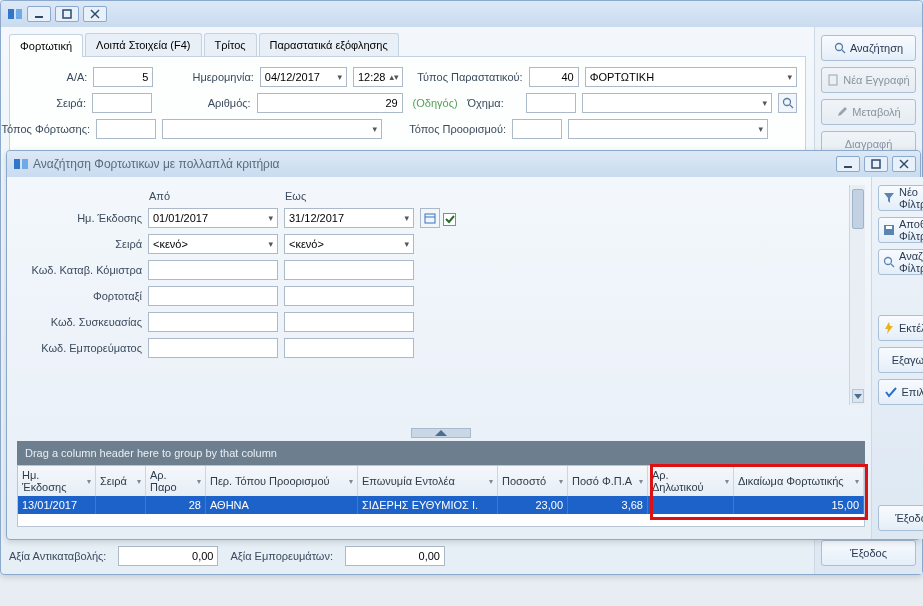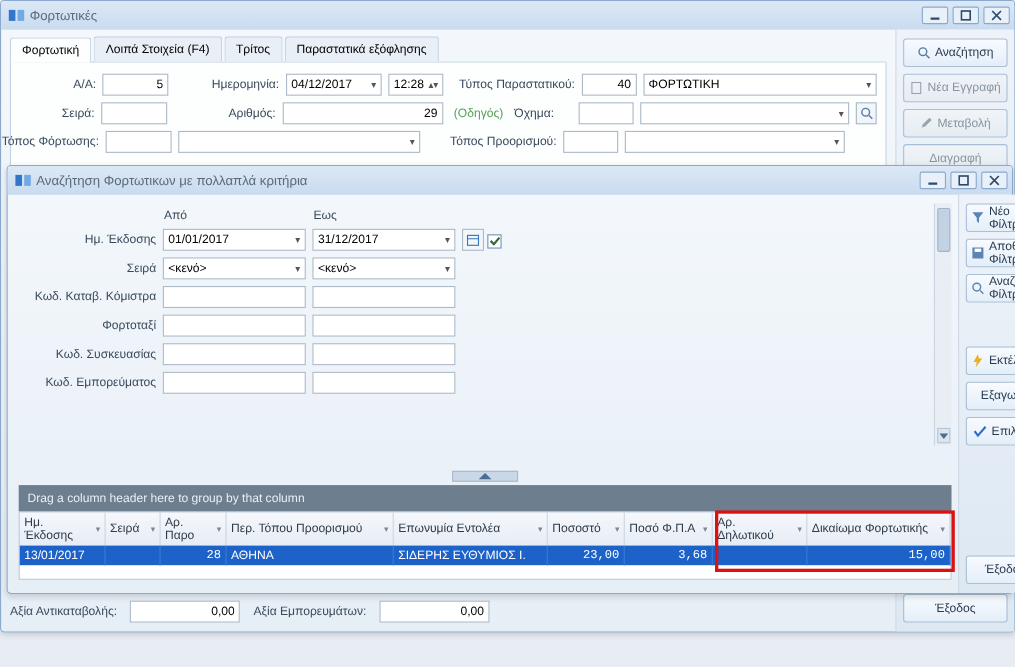--- a/index.html
+++ b/index.html
@@ -160,21 +160,21 @@
     border-right:1px solid #cbd6e2;
     padding: 3px 4px;
     display:flex; align-items:center; justify-content:space-between;
     gap:4px;
     font-size: 11px;
     color:#2e3b49;
   }
   .gcell .drop { font-size:8px; color:#7a8896; }
   .grid-row { display:flex; background:#1d62c8; color:#fff; }
   .grid-row .gcell { color:#fff; border-right:1px solid #3a7ad6; }
-  .gcell.num { justify-content:flex-end;font-family:Liberation Mono, monospace; }
+  .gcell.num { justify-content:flex-end; }
 
   
   .c1{width:78px}.c2{width:50px}.c3{width:60px}.c4{width:152px}.c5{width:140px}
   .c6{width:70px}.c7{width:80px}.c8{width:86px}.c9{width:130px}
 
   .redbox {
     position:absolute;
     border: 3px solid #d11;
     pointer-events: none;
   }
@@ -201,21 +201,20 @@
 <body>
 
 <div class="window" id="mainWin">
   <div class="titlebar">
     <span class="icon">
       <svg viewBox="0 0 16 16">
           <rect x="1" y="3" width="6" height="10" fill="#3176c9"></rect>
           <rect x="9" y="3" width="6" height="10" fill="#6fa9e6"></rect>
         </svg>
     </span>
-    <span class="title">Φορτωτικές</span>
     <div class="controls">
       <div class="win-btn">
           <svg viewBox="0 0 10 10">
             <line x1="1" y1="8" x2="9" y2="8" stroke="#2d4a6b" stroke-width="2"></line>
           </svg>
         </div>
       <div class="win-btn">
           <svg viewBox="0 0 10 10">
             <rect x="1" y="1" width="8" height="8" fill="none" stroke="#2d4a6b" stroke-width="1.5"></rect>
           </svg>

